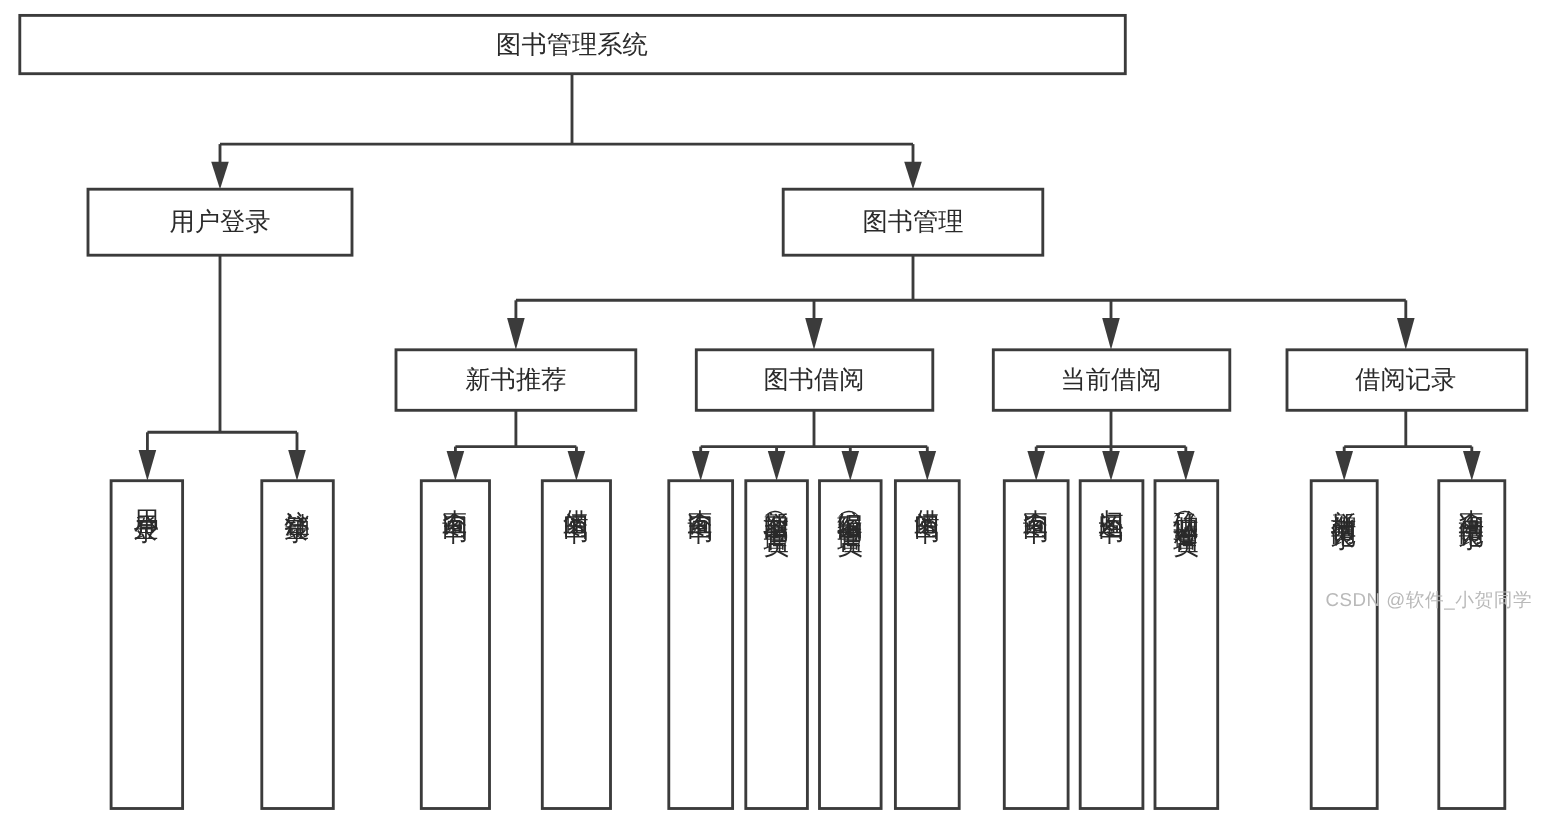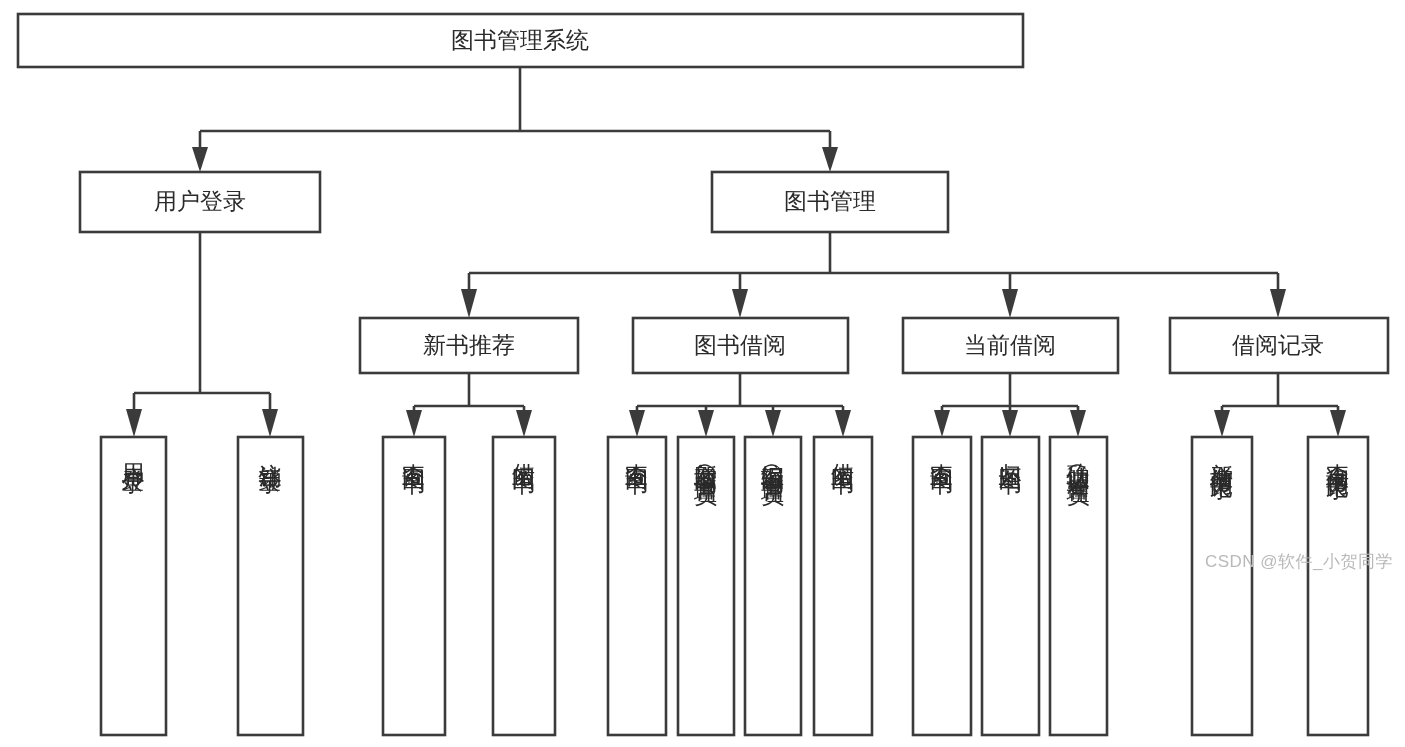--- a/index.html
+++ b/index.html
@@ -45,21 +45,21 @@
   .node-label {
     font-family: "Liberation Sans", "DejaVu Sans", sans-serif;
     fill: #2a2a2a;
     font-size: 23px;
     text-anchor: middle;
     dominant-baseline: middle;
   }
   .watermark-text {
     position: absolute;
     right: 12px;
-    bottom: 8px;
+    bottom: 24px;
     font-family: "Liberation Sans", "DejaVu Sans", sans-serif;
     font-size: 17px;
     color: #b9b9b9;
     letter-spacing: 0.5px;
     white-space: nowrap;
     user-select: none;
   }
   
   .vlabel-wrap {
     width: 100%;

